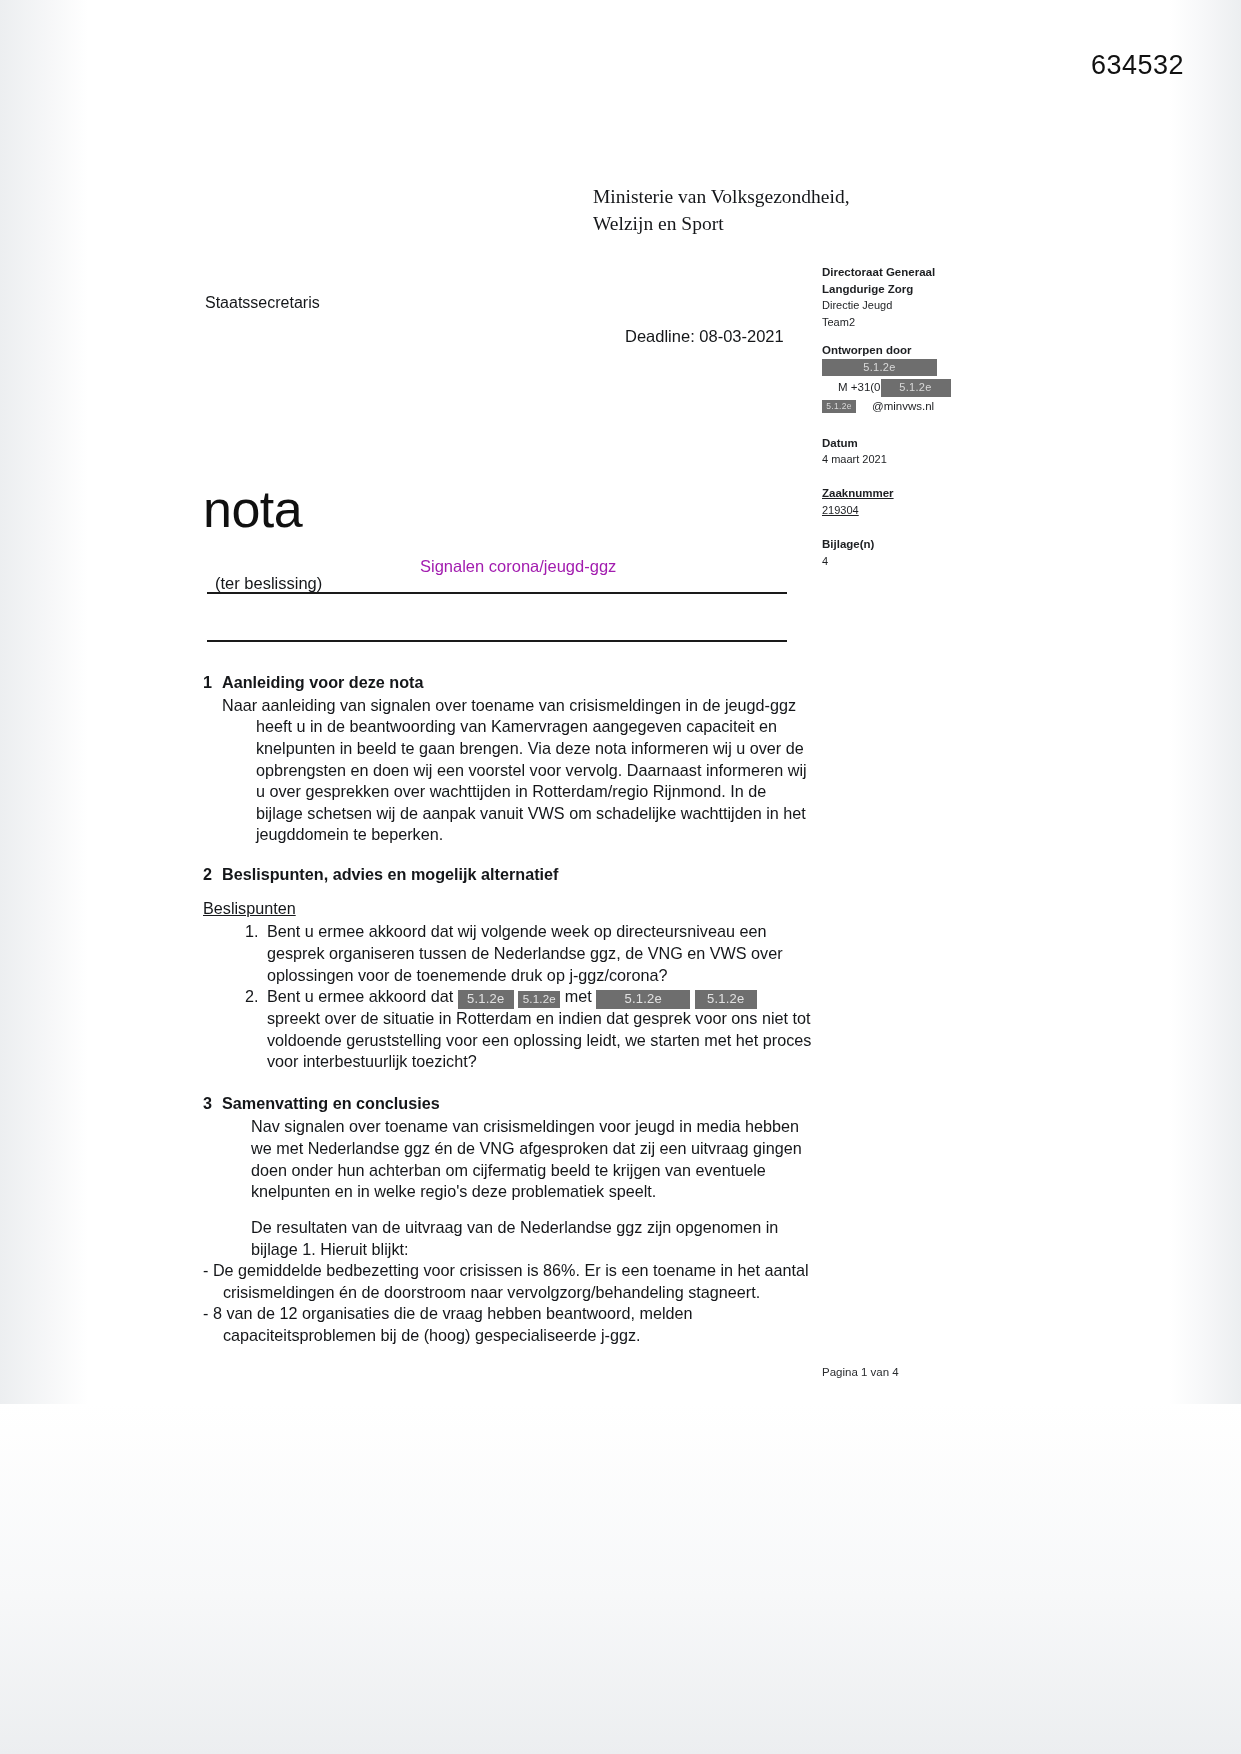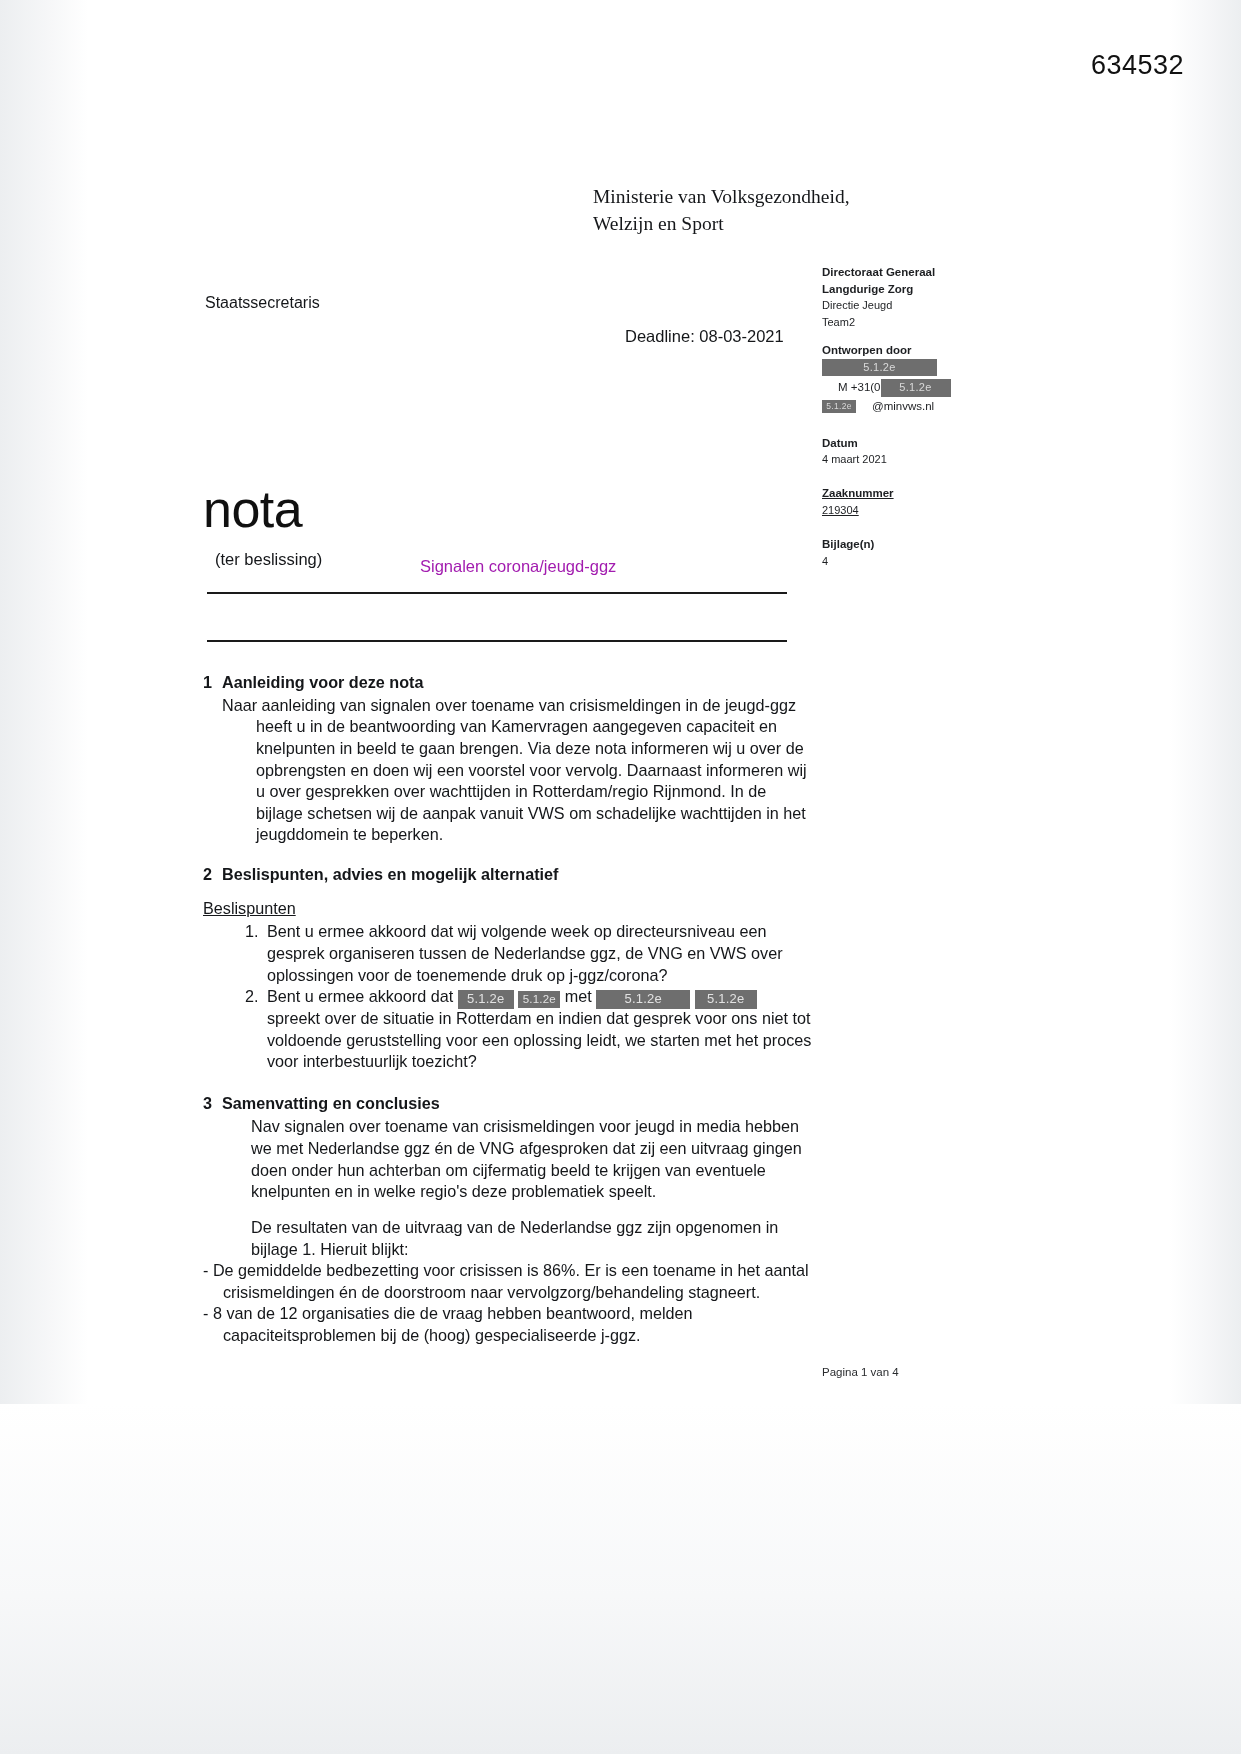--- a/index.html
+++ b/index.html
@@ -119,21 +119,21 @@
     top: 483px;
     font-size: 52px;
     font-weight: 300;
     letter-spacing: -0.5px;
     color: #101010;
     line-height: 1;
   }
   .nota-sub {
     position: absolute;
     left: 215px;
-    top: 550px;
+    top: 574px;
     font-size: 16.5px;
     color: #15171a;
   }
   .nota-subject {
     position: absolute;
     left: 420px;
     top: 557px;
     font-size: 16.5px;
     color: #a21caf;
   }

